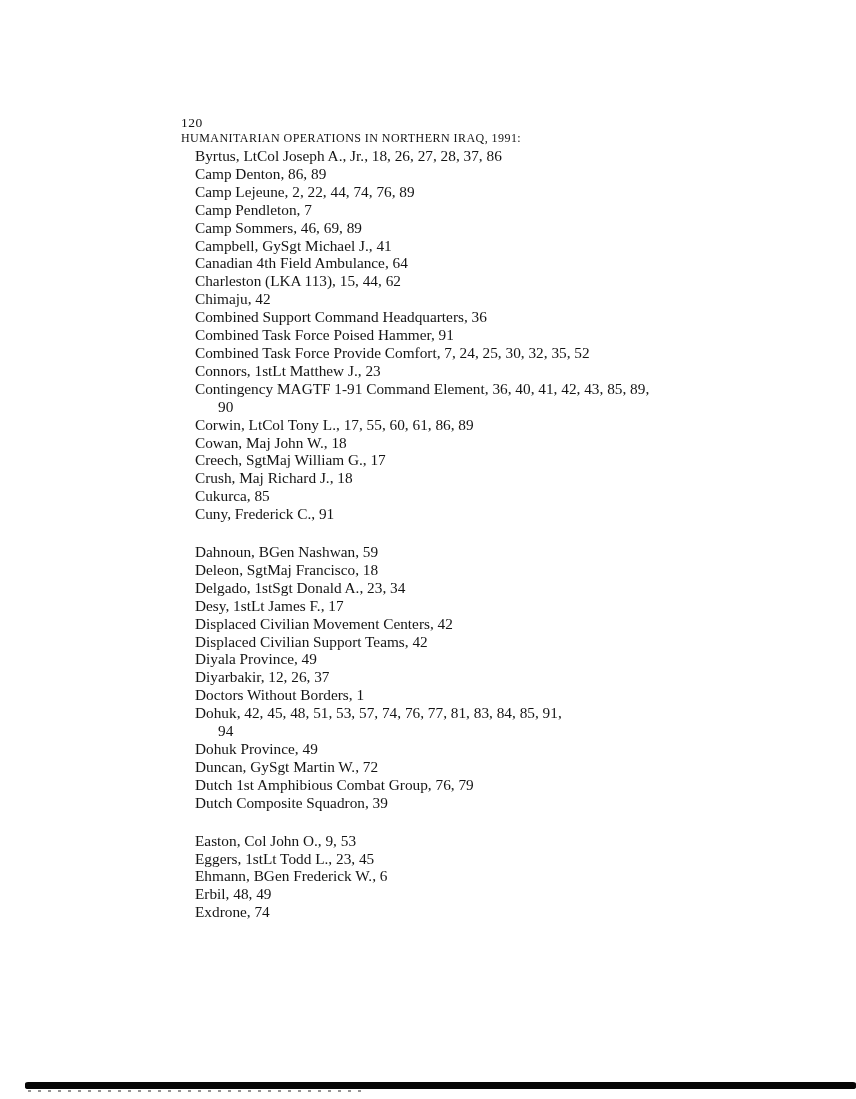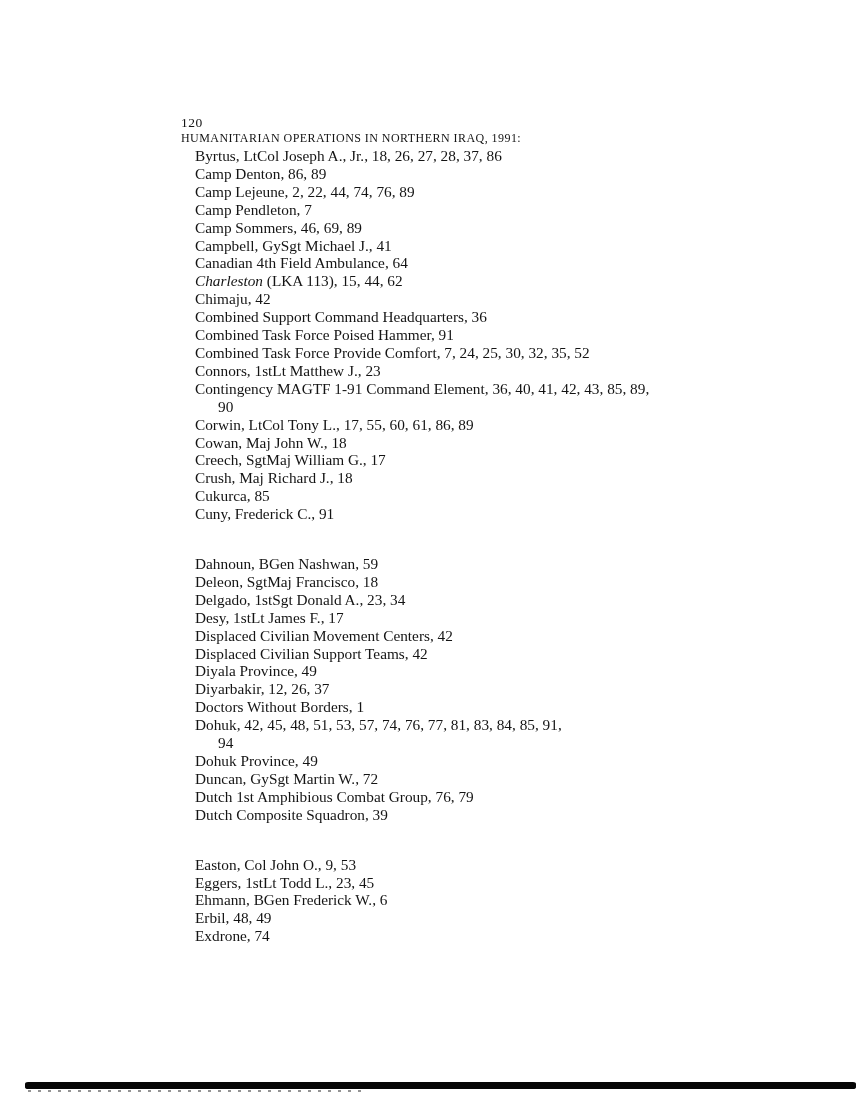--- a/index.html
+++ b/index.html
@@ -37,30 +37,29 @@
   }
   .index-body {
     position: absolute;
     top: 147px;
     left: 195px;
     width: 500px;
     font-size: 15.3px;
     line-height: 17.9px;
   }
   .index-section + .index-section {
-    margin-top: 32px;
+    margin-top: 20px;
   }
   .entry {
     white-space: nowrap;
   }
   .entry .cont {
     padding-left: 23px;
   }
   .em {
-    font-style: italic;
   }
   .scan-bar {
     position: absolute;
     left: 25px;
     right: 0;
     top: 1082px;
     height: 7px;
     background: #050505;
     border-radius: 3px / 2px;
   }

